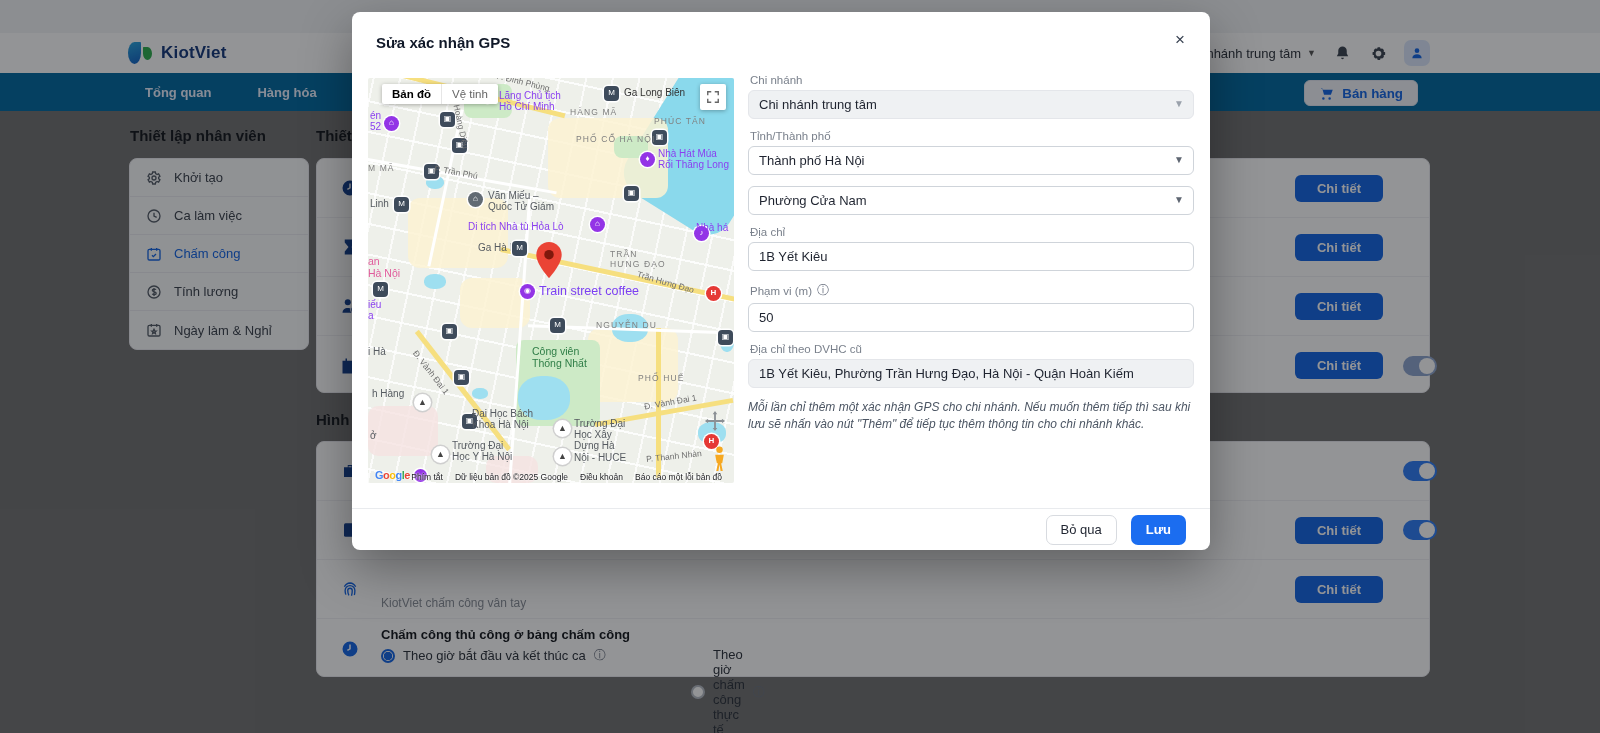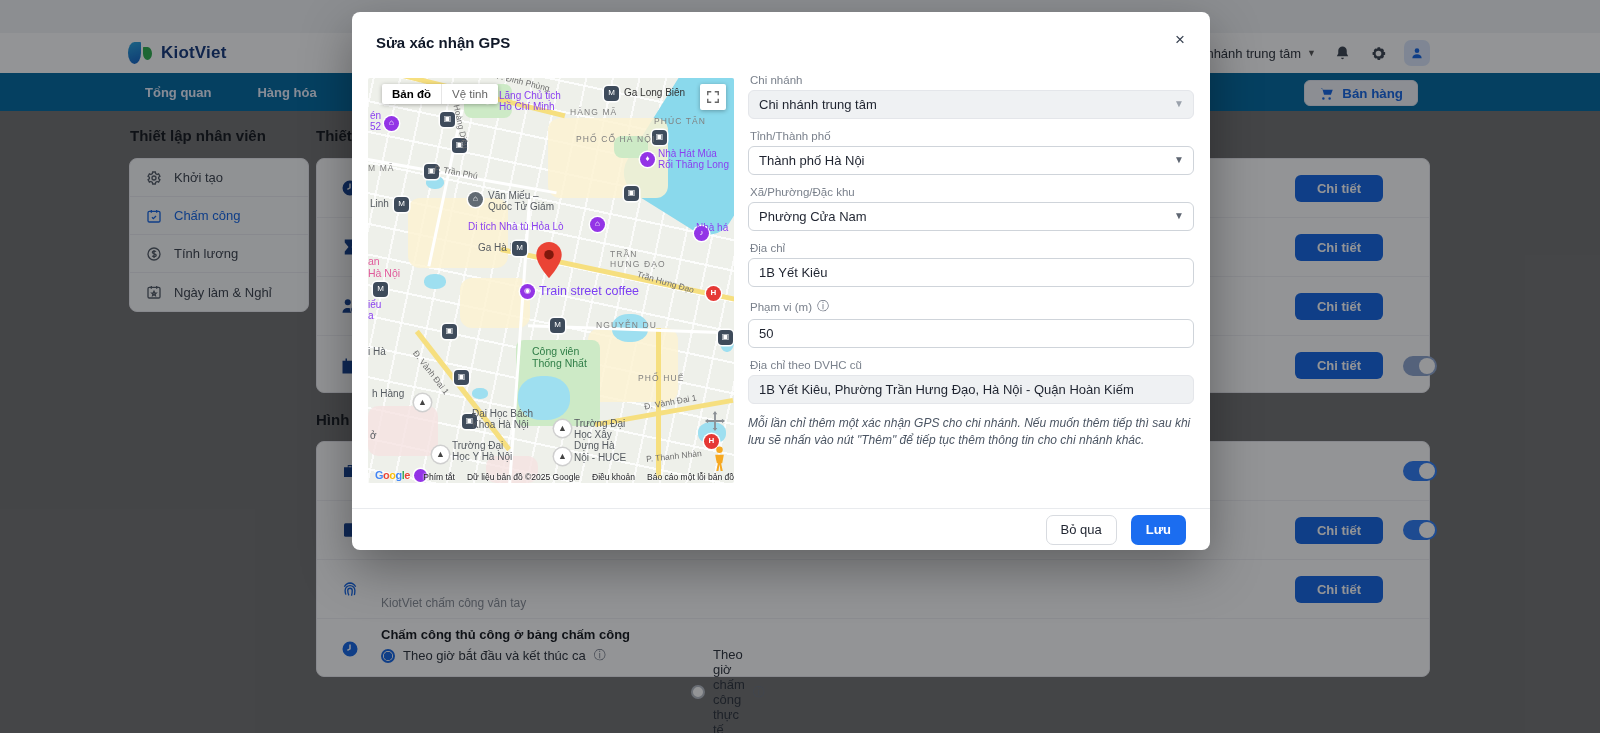--- a/index.html
+++ b/index.html
@@ -102,21 +102,21 @@
   .mi-hospital { background:#e53935; font-weight:700; }
   .mi-grad { background:#fff; color:#444; box-shadow:0 0 0 1.5px #cfcfcf; width:17px; height:17px; font-size:9px; }
   .map-type { position:absolute; left:14px; top:6px; display:flex; background:#fff; border-radius:2px; box-shadow:0 1px 4px rgba(0,0,0,.3); z-index:5; }
   .map-type .mt-btn { padding:4px 10px; font-size:11.5px; cursor:pointer; }
   .map-type .sel { font-weight:700; color:#000; }
   .map-type .uns { color:#666; border-left:1px solid #e6e6e6; }
   .fs-btn { position:absolute; right:8px; top:6px; width:26px; height:26px; background:#fff; border:none; border-radius:2px; box-shadow:0 1px 4px rgba(0,0,0,.3); z-index:5; cursor:pointer; color:#666; }
   .pin { position:absolute; left:168px; top:164px; z-index:4; }
   .pan-ctl { position:absolute; right:8px; top:332px; width:22px; height:22px; color:#8a8f94; z-index:5; }
   .pegman { position:absolute; right:8px; top:368px; z-index:5; }
-  .map-attr { position:absolute; left:0; right:0; bottom:0; height:13px; display:flex; align-items:center; gap:12px; font-size:8.5px; color:#202124; z-index:5; padding-right:0; justify-content:flex-end; text-shadow:0 0 2px #fff,0 0 2px #fff; }
+  .map-attr { position:absolute; left:0; right:0; bottom:0; height:13px; display:flex; align-items:center; gap:12px; font-size:8.5px; color:#202124; z-index:5; padding-right:12px; justify-content:flex-end; text-shadow:0 0 2px #fff,0 0 2px #fff; }
   .g-logo { position:absolute; left:7px; bottom:2px; font-size:11px; font-weight:700; letter-spacing:-.5px; z-index:6; text-shadow:0 0 2px #fff; }
   .g-logo span:nth-child(1){color:#4285F4}.g-logo span:nth-child(2){color:#EA4335}.g-logo span:nth-child(3){color:#FBBC05}.g-logo span:nth-child(4){color:#4285F4}.g-logo span:nth-child(5){color:#34A853}.g-logo span:nth-child(6){color:#EA4335}
   .purple-dot { position:absolute; left:46px; bottom:1px; width:13px; height:13px; border-radius:50%; background:#9334e6; box-shadow:0 0 0 1.5px #fff; z-index:5; }
   svg { display:block; }
 </style>
 </head>
 <body>
 
 <div class="page">
 
@@ -170,20 +170,29 @@
     <div class="side-title">Thiết lập nhân viên</div>
     <div class="side-card">
       <div class="side-item">
         <span class="si">
             <svg viewBox="0 0 24 24" fill="none" stroke="currentColor" stroke-width="2">
               <circle cx="12" cy="12" r="3"></circle>
               <path d="M19 12a7 7 0 00-.1-1.2l2-1.5-2-3.5-2.4 1a7 7 0 00-2-1.2L14 3h-4l-.5 2.6a7 7 0 00-2 1.2l-2.4-1-2 3.5 2 1.5a7 7 0 000 2.4l-2 1.5 2 3.5 2.4-1a7 7 0 002 1.2L10 21h4l.5-2.6a7 7 0 002-1.2l2.4 1 2-3.5-2-1.5c.07-.4.1-.8.1-1.2z"></path>
             </svg>
           </span>
         <span>Khởi tạo</span>
+      </div>
+      <div class="side-item">
+        <span class="si">
+            <svg viewBox="0 0 24 24" fill="none" stroke="currentColor" stroke-width="2">
+              <circle cx="12" cy="12" r="9"></circle>
+              <path d="M12 7v5l4 2"></path>
+            </svg>
+          </span>
+        <span>Ca làm việc</span>
       </div>
       <div class="side-item active">
         <span class="si">
             <svg viewBox="0 0 24 24" fill="none" stroke="currentColor" stroke-width="2">
               <rect x="3" y="5" width="18" height="16" rx="2"></rect>
               <path d="M8 3v4M16 3v4M9 14l2 2 4-4"></path>
             </svg>
           </span>
         <span>Chấm công</span>
       </div>
@@ -455,21 +464,20 @@
       <input readonly="" value="Chi nhánh trung tâm" style="">
       <span class="arr">▼</span>
     </div>
 
     <div class="f-label">Tỉnh/Thành phố</div>
     <div class="f-field">
       <input readonly="" value="Thành phố Hà Nội" style="">
       <span class="arr">▼</span>
     </div>
 
-    <div class="f-label">Xã/Phường/Đặc khu</div>
     <div class="f-field">
       <input readonly="" value="Phường Cửa Nam" style="">
       <span class="arr">▼</span>
     </div>
 
     <div class="f-label">Địa chỉ</div>
     <div class="f-field">
       <input value="1B Yết Kiêu" style="">
     </div>
 

